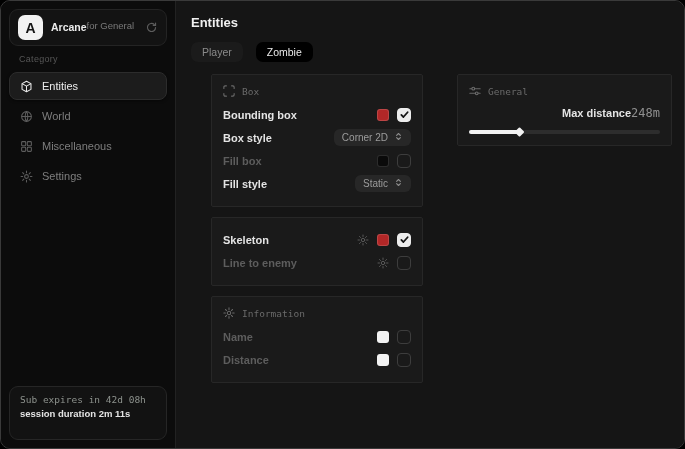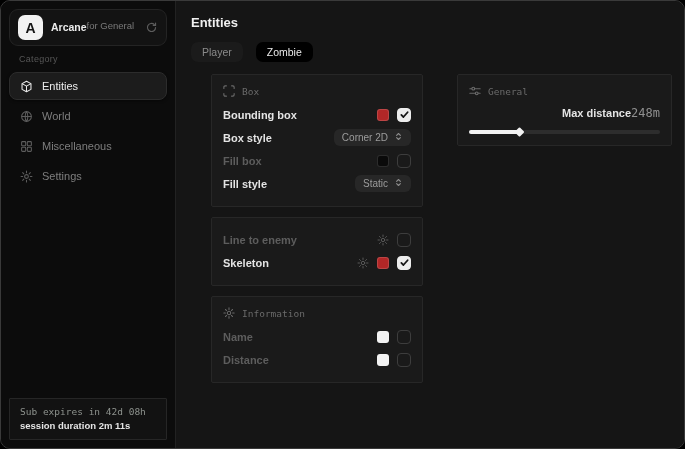--- a/index.html
+++ b/index.html
@@ -53,22 +53,22 @@
     color:#7e7e7e; font-size:11px; cursor:pointer;
   }
   .nav-item .nav-ic { display:flex; color:#5d5d5d; }
   .nav-item.active {
     background:#1c1c1c; border-color:#2c2c2c; color:#ececec;
     box-shadow:0 1px 3px rgba(0,0,0,.5);
   }
   .nav-item.active .nav-ic { color:#ececec; }
   .sidebar-spacer { flex:1; }
   .sub-card {
-    background:#121212; border:1px solid #262626; border-radius:1px;
-    padding:7px 10px 8px; display:flex; flex-direction:column; gap:3px;
+    background:#121212; border:1px solid #262626; border-radius:9px;
+    padding:7px 10px 20px; display:flex; flex-direction:column; gap:3px;
   }
   .sub-line1 { font-family:"DejaVu Sans Mono", monospace; font-size:9.5px; color:#8d928d; }
   .sub-line2 { font-size:9.5px; font-weight:bold; color:#e4e4e4; }
   
   .main { flex:1; background:#151515; padding:14px 12px 12px 11px; overflow:hidden; }
   .main-title { font-size:13px; font-weight:bold; color:#f0f0f0; margin-left:4px; }
   .tabs { display:flex; gap:13px; margin:12px 0 12px 4px; }
   .tab {
     font-size:10.5px; padding:4px 11px; border-radius:7px;
     color:#8b8b8b; background:#1b1b1b; cursor:pointer;
@@ -268,48 +268,48 @@
                     <path d="M3.5 4.5L6 2l2.5 2.5M3.5 7.5L6 10l2.5-2.5"></path>
                   </svg>
               </span>
             </span>
           </div>
         </div>
 
         <div class="card">
 
           <div class="row">
-            <span class="row-label dim">Line to enemy</span>
+            <span class="row-label">Skeleton</span>
             <span class="controls">
               <span class="gear-small">
                 <svg width="12" height="12" viewBox="0 0 16 16" fill="none" stroke="currentColor" stroke-width="1.3" stroke-linecap="round">
                   <circle cx="8" cy="8" r="2.3"></circle>
                   <path d="M8 1.3v2M8 12.7v2M1.3 8h2M12.7 8h2M3.3 3.3l1.4 1.4M11.3 11.3l1.4 1.4M12.7 3.3l-1.4 1.4M4.7 11.3l-1.4 1.4"></path>
                 </svg>
               </span>
-              <span class="checkbox">
-                
-              </span>
-            </span>
-          </div>
-
-          <div class="row">
-            <span class="row-label">Skeleton</span>
+              <span class="swatch" style="background: rgb(178, 39, 39);"></span>
+              <span class="checkbox checked">
+                <svg class="chk" width="9" height="9" viewBox="0 0 10 10" fill="none" stroke="currentColor" stroke-width="2" stroke-linecap="round" stroke-linejoin="round">
+                    <path d="M1.5 5.5l2.3 2.3L8.5 2.5"></path>
+                  </svg>
+              </span>
+            </span>
+          </div>
+
+          <div class="row">
+            <span class="row-label dim">Line to enemy</span>
             <span class="controls">
               <span class="gear-small">
                 <svg width="12" height="12" viewBox="0 0 16 16" fill="none" stroke="currentColor" stroke-width="1.3" stroke-linecap="round">
                   <circle cx="8" cy="8" r="2.3"></circle>
                   <path d="M8 1.3v2M8 12.7v2M1.3 8h2M12.7 8h2M3.3 3.3l1.4 1.4M11.3 11.3l1.4 1.4M12.7 3.3l-1.4 1.4M4.7 11.3l-1.4 1.4"></path>
                 </svg>
               </span>
-              <span class="swatch" style="background: rgb(178, 39, 39);"></span>
-              <span class="checkbox checked">
-                <svg class="chk" width="9" height="9" viewBox="0 0 10 10" fill="none" stroke="currentColor" stroke-width="2" stroke-linecap="round" stroke-linejoin="round">
-                    <path d="M1.5 5.5l2.3 2.3L8.5 2.5"></path>
-                  </svg>
+              <span class="checkbox">
+                
               </span>
             </span>
           </div>
         </div>
 
         <div class="card">
           <div class="card-header">
             <span class="hdr-ic">
               <svg width="12" height="12" viewBox="0 0 14 14" fill="none" stroke="currentColor" stroke-width="1.2" stroke-linecap="round">
                 <circle cx="7" cy="7" r="2"></circle>

